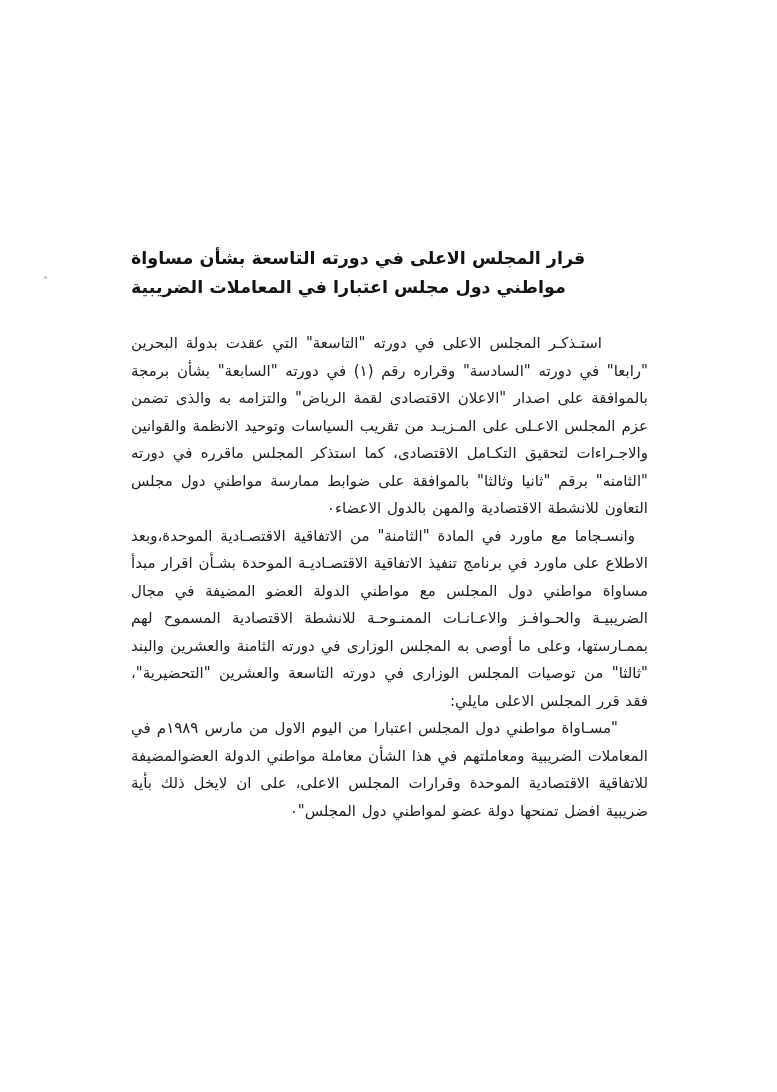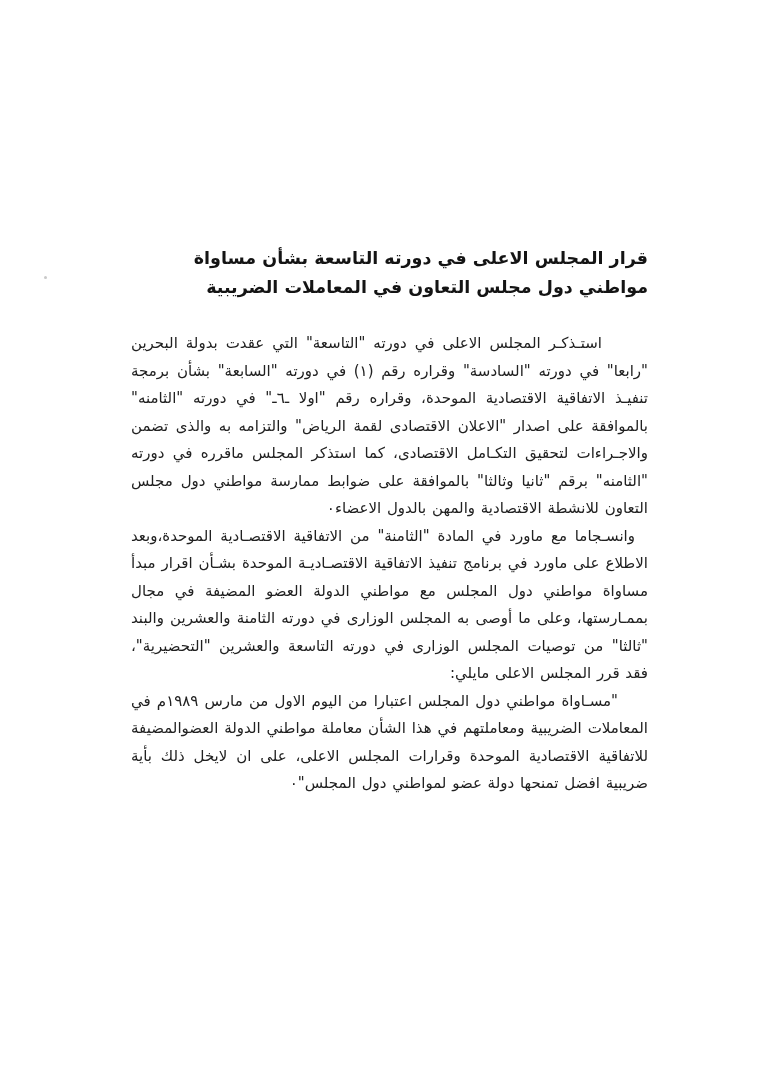--- a/index.html
+++ b/index.html
@@ -24,21 +24,21 @@
     height: 3px;
     background: #c9c9c9;
     border-radius: 50%;
   }
   .doc-title {
     position: absolute;
     top: 244px;
     left: 131px;
     width: 517px;
     direction: rtl;
-    text-align: right;
+    text-align: left;
     font-weight: bold;
     font-size: 17.5px;
     line-height: 28.5px;
     color: #141414;
     letter-spacing: 0;
   }
   .doc-body {
     position: absolute;
     top: 330px;
     left: 131px;
@@ -65,36 +65,37 @@
 </style>
 </head>
 <body>
 
 <div class="page">
 
   <span class="artifact-dot"></span>
 
   <div class="doc-title">
     <div>قرار المجلس الاعلى في دورته التاسعة بشأن مساواة</div>
-    <div>مواطني دول مجلس التعاون في المعاملات الضريبية</div>
+    <div>مواطني دول مجلس اعتبارا في المعاملات الضريبية</div>
   </div>
 
   <div class="doc-body">
 
     <div class="bl ind-lg">استـذكـر المجلس الاعلى في دورته "التاسعة" التي عقدت بدولة البحرين في</div>
     <div class="bl">"رابعا" في دورته "السادسة" وقراره رقم (١) في دورته "السابعة" بشأن برمجة</div>
-    <div class="bl">تنفيـذ الاتفاقية الاقتصادية الموحدة، وقراره رقم "اولا ـ٦ـ" في دورته "الثامنه"</div>
     <div class="bl">بالموافقة على اصدار "الاعلان الاقتصادى لقمة الرياض" والتزامه به والذى تضمن</div>
+    <div class="bl">عزم المجلس الاعـلى على المـزيـد من تقريب السياسات وتوحيد الانظمة والقوانين</div>
     <div class="bl">والاجـراءات لتحقيق التكـامل الاقتصادى، كما استذكر المجلس ماقرره في دورته</div>
     <div class="bl">"الثامنه" برقم "ثانيا وثالثا" بالموافقة على ضوابط ممارسة مواطني دول مجلس</div>
     <div class="bl last">التعاون للانشطة الاقتصادية والمهن بالدول الاعضاء٠</div>
 
     <div class="bl ind-sm">وانسـجاما مع ماورد في المادة "الثامنة" من الاتفاقية الاقتصـادية الموحدة،وبعد</div>
     <div class="bl">الاطلاع على ماورد في برنامج تنفيذ الاتفاقية الاقتصـاديـة الموحدة بشـأن اقرار مبدأ</div>
     <div class="bl">مساواة مواطني دول المجلس مع مواطني الدولة العضو المضيفة في مجال المعاملات</div>
+    <div class="bl">الضريبيـة والحـوافـز والاعـانـات الممنـوحـة للانشطة الاقتصادية المسموح لهم</div>
     <div class="bl">بممـارستها، وعلى ما أوصى به المجلس الوزارى في دورته الثامنة والعشرين والبند</div>
     <div class="bl">"ثالثا" من توصيات المجلس الوزارى في دورته التاسعة والعشرين "التحضيرية"،</div>
 
     <div class="bl last">فقد قرر المجلس الاعلى مايلي:</div>
 
     <div class="bl ind-md">"مسـاواة مواطني دول المجلس اعتبارا من اليوم الاول من مارس ١٩٨٩م في</div>
     <div class="bl">المعاملات الضريبية ومعاملتهم في هذا الشأن معاملة مواطني الدولة العضوالمضيفة</div>
     <div class="bl">للاتفاقية الاقتصادية الموحدة وقرارات المجلس الاعلى، على ان لايخل ذلك بأية مزايا</div>
     <div class="bl last">ضريبية افضل تمنحها دولة عضو لمواطني دول المجلس"٠</div>
   </div>

